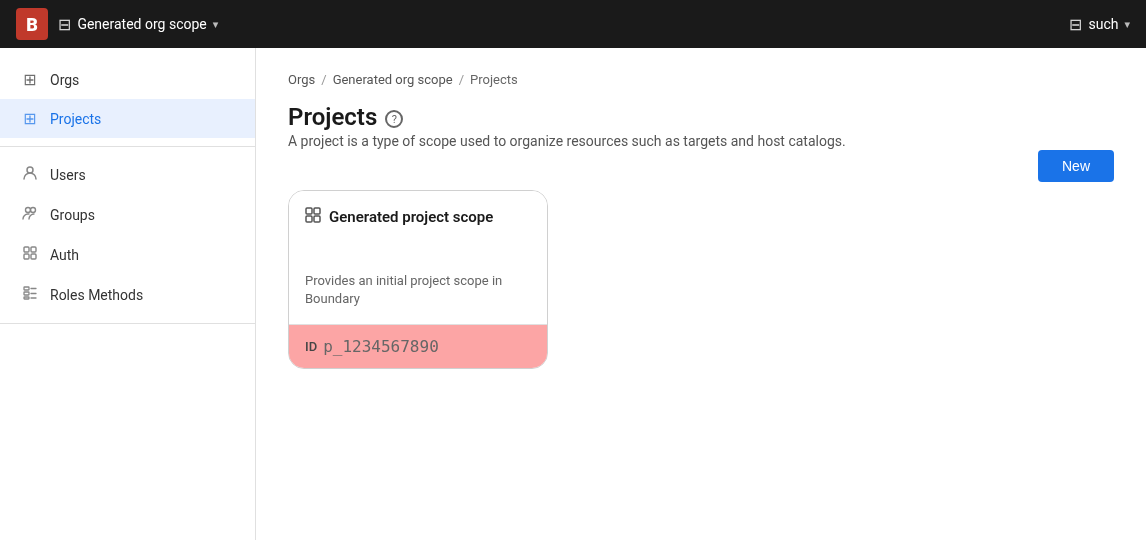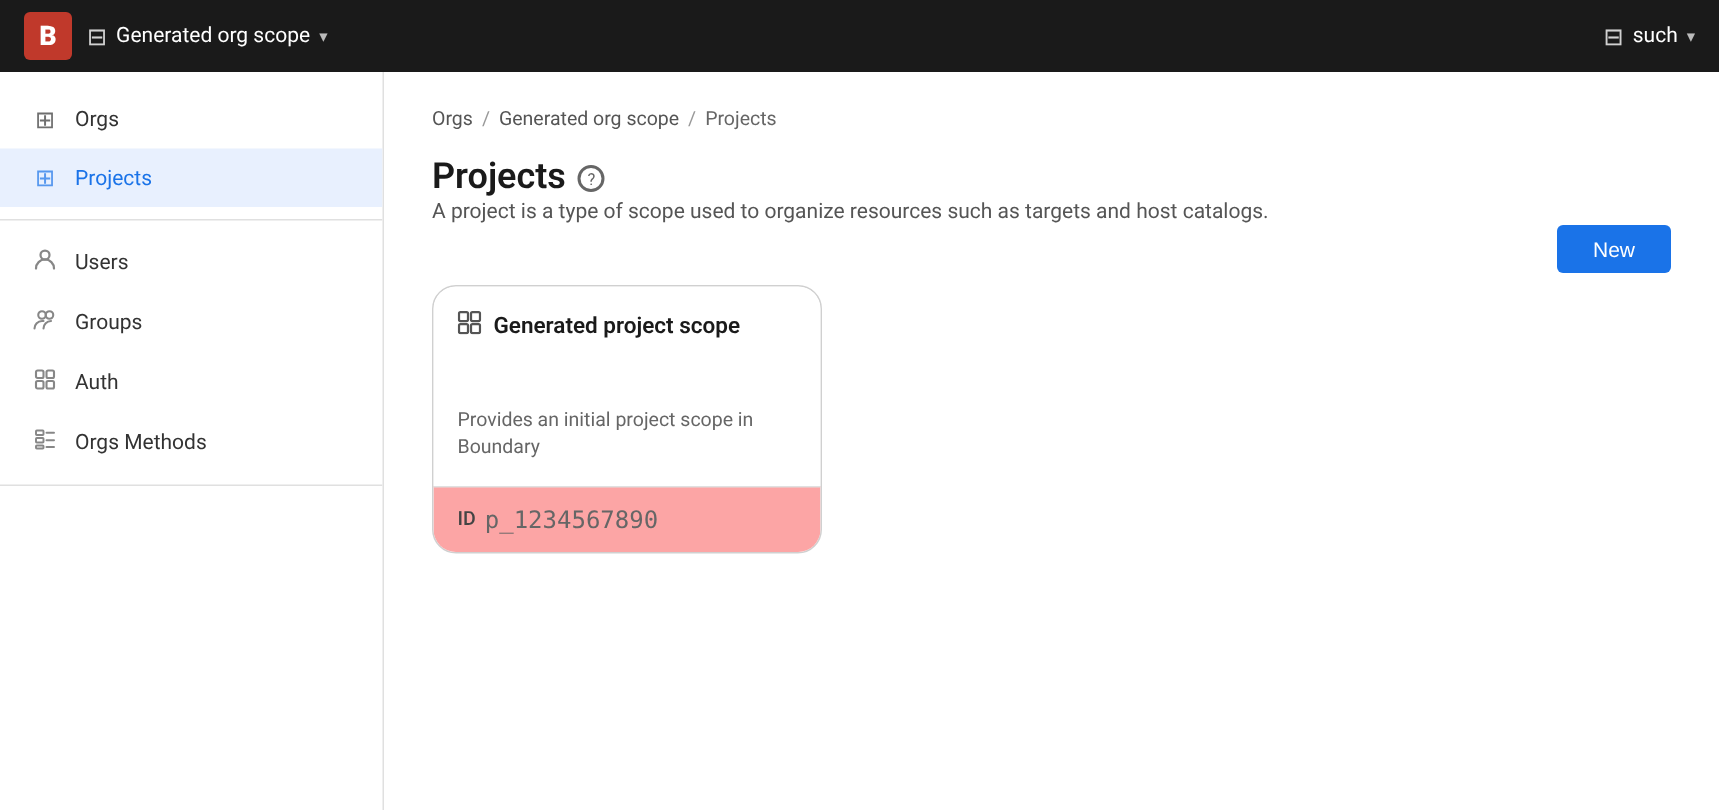--- a/index.html
+++ b/index.html
@@ -231,21 +231,21 @@
       <span class="icon">
         <svg width="16" height="16" viewBox="0 0 16 16" fill="none" xmlns="http://www.w3.org/2000/svg">
           <rect x="2" y="2" width="5" height="3" rx="0.5" stroke="#555" stroke-width="1.3"></rect>
           <rect x="2" y="7" width="5" height="3" rx="0.5" stroke="#555" stroke-width="1.3"></rect>
           <rect x="2" y="12" width="5" height="2" rx="0.5" stroke="#555" stroke-width="1.3"></rect>
           <line x1="9" y1="3.5" x2="14" y2="3.5" stroke="#555" stroke-width="1.3" stroke-linecap="round"></line>
           <line x1="9" y1="8.5" x2="14" y2="8.5" stroke="#555" stroke-width="1.3" stroke-linecap="round"></line>
           <line x1="9" y1="13" x2="14" y2="13" stroke="#555" stroke-width="1.3" stroke-linecap="round"></line>
         </svg>
       </span>
-      <span>Orgs Methods</span>
+      <span>Roles Methods</span>
     </div>
 
     <hr class="sidebar-divider">
 
   </aside>
 
   <main class="main">
 
     <div class="breadcrumb">
       <span class="breadcrumb-link">Orgs</span>

